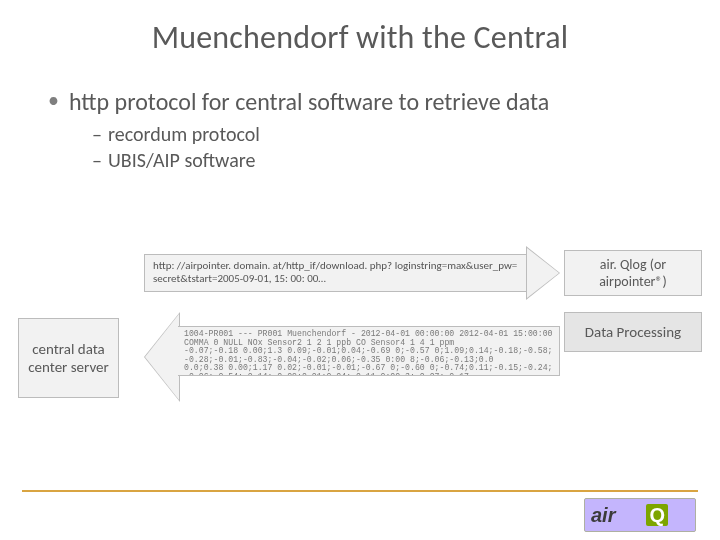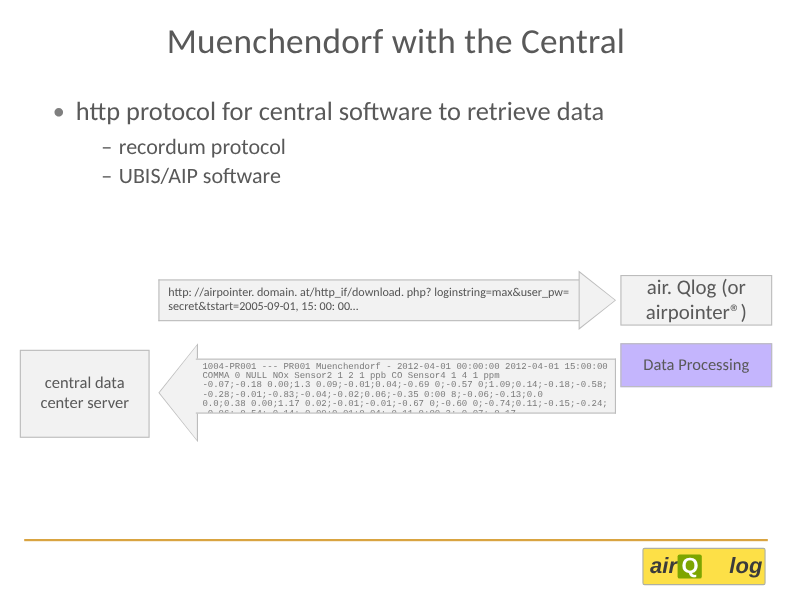--- a/index.html
+++ b/index.html
@@ -8,32 +8,32 @@
   .title { text-align: center; font-size: 32px; font-weight: 400; color: #595959; margin-top: 18px; letter-spacing: 0.2px; }
   .content { padding: 30px 48px 0 48px; font-size: 24px; color: #595959; }
   .bullet-l1 { display: flex; gap: 10px; }
   .dot { color: #7f7f7f; font-size: 22px; line-height: 28px; }
   .sublist { margin-left: 44px; margin-top: 6px; font-size: 20px; }
   .sub { display: flex; gap: 6px; margin-bottom: 2px; }
   .dash { color: #595959; }
   
   .diagram { position: absolute; left: 18px; right: 18px; top: 250px; height: 180px; }
   .server-box {
-    position: absolute; left: 0; top: 68px; width: 118px; height: 80px;
+    position: absolute; left: 0; top: 68px; width: 101px; height: 80px;
     background: #f2f2f2; border: 1px solid #bcbcbc; display: flex; align-items: center; 
     text-align: center; font-size: 15px; color: #595959; padding: 4px;
   }
   .device-box {
     position: absolute; right: 0; top: 0px; width: 138px; height: 46px;
     background: #f2f2f2; border: 1px solid #bcbcbc; display: flex; align-items: center; justify-content: center;
-    text-align: center; font-size: 19px; color: #595959; padding: 20px;
+    text-align: center; font-size: 14px; color: #595959; padding: 20px;
   }
   .proc-box {
     position: absolute; right: 0; top: 62px; width: 138px; height: 40px;
-    background: #c4b5fd; border: 1px solid #bcbcbc; display: flex; align-items: center; justify-content: center;
+    background: #e5e5e5; border: 1px solid #bcbcbc; display: flex; align-items: center; justify-content: center;
     text-align: center; font-size: 15px; color: #595959; padding: 4px;
   }
   
   .arrow-right {
     position: absolute; left: 126px; top: 0px; width: 416px; height: 46px;
   }
   .arrow-left {
     position: absolute; left: 126px; top: 62px; width: 416px; height: 90px;
   }
   .arrow-body-r {
@@ -68,21 +68,21 @@
     border-top: 43px solid transparent; border-bottom: 43px solid transparent;
     border-right: 34px solid #f2f2f2;
   }
   
   .footer-line {
     position: absolute; left: 22px; right: 22px; bottom: 48px; height: 2px; background: #d9a441;
   }
   .logo {
     position: absolute; right: 24px; bottom: 8px; width: 112px; height: 34px;
     display: flex; align-items: center; font-family: Arial, sans-serif;
-    border: 1px solid #aeb0a2; border-radius: 2px; background: #fde047; padding: 0 6px;
+    border: 1px solid #aeb0a2; border-radius: 2px; background: #c4b5fd; padding: 0 6px; gap: 30px;
   }
   .logo .air { color: #3b3b3b; font-size: 20px; font-style: italic; font-weight: 600; }
   .logo .qbox {
     background: #7da500; color: #fff; font-weight: bold; padding: 0 3px; margin: 0 1px;
     border-radius: 2px; font-size: 20px; line-height: 22px; display: inline-block;
   }
   .logo .log { color: #3b3b3b; font-size: 20px; font-style: italic; font-weight: 600; margin-left: 24px; }
 </style>
 </head>
 <body>

